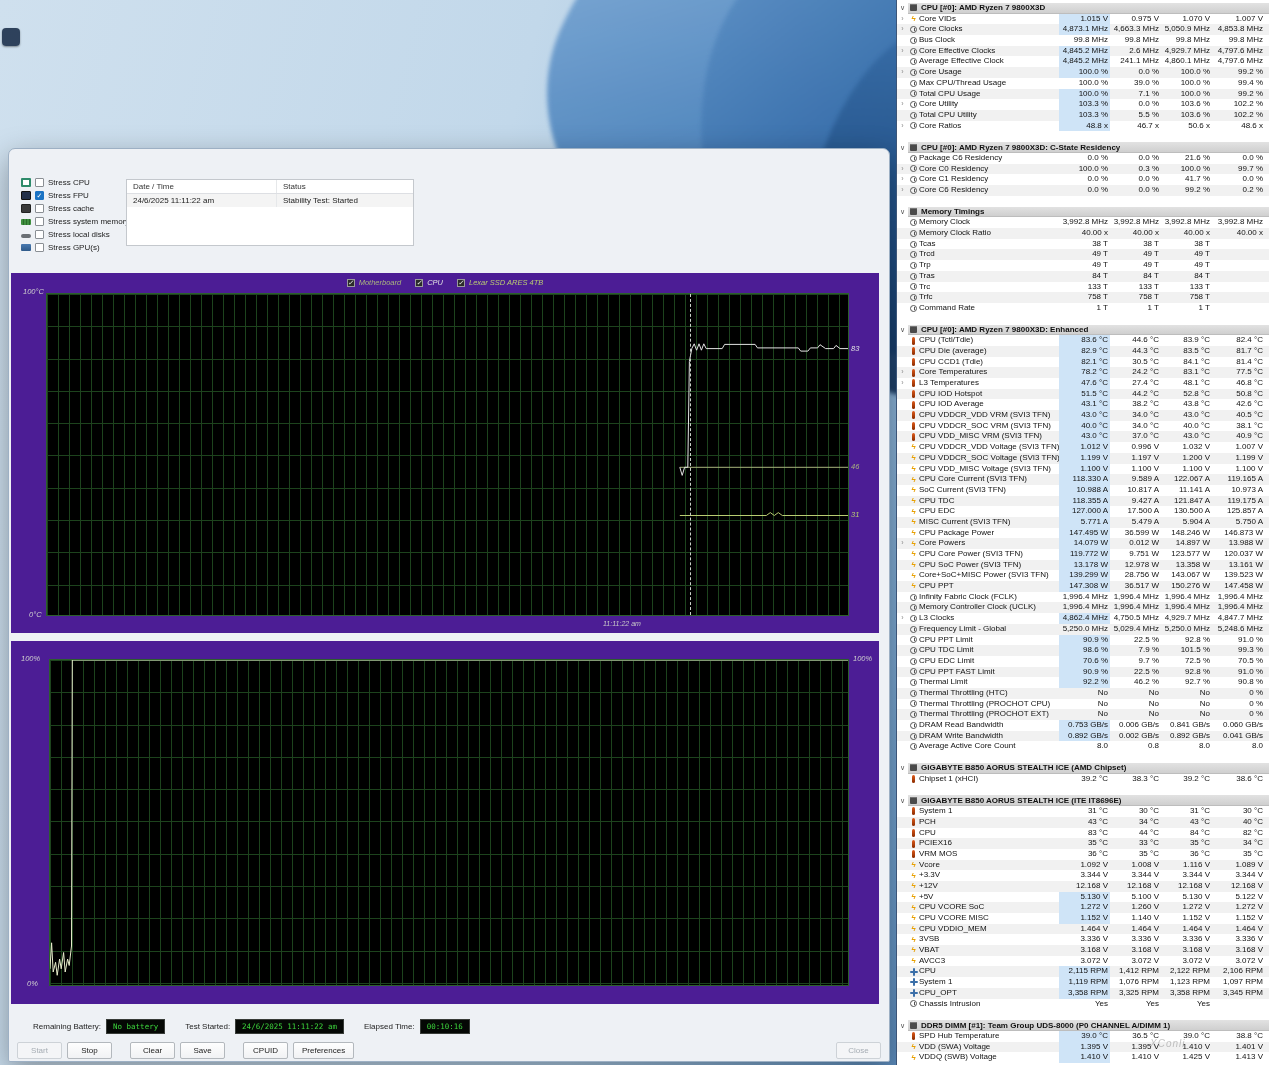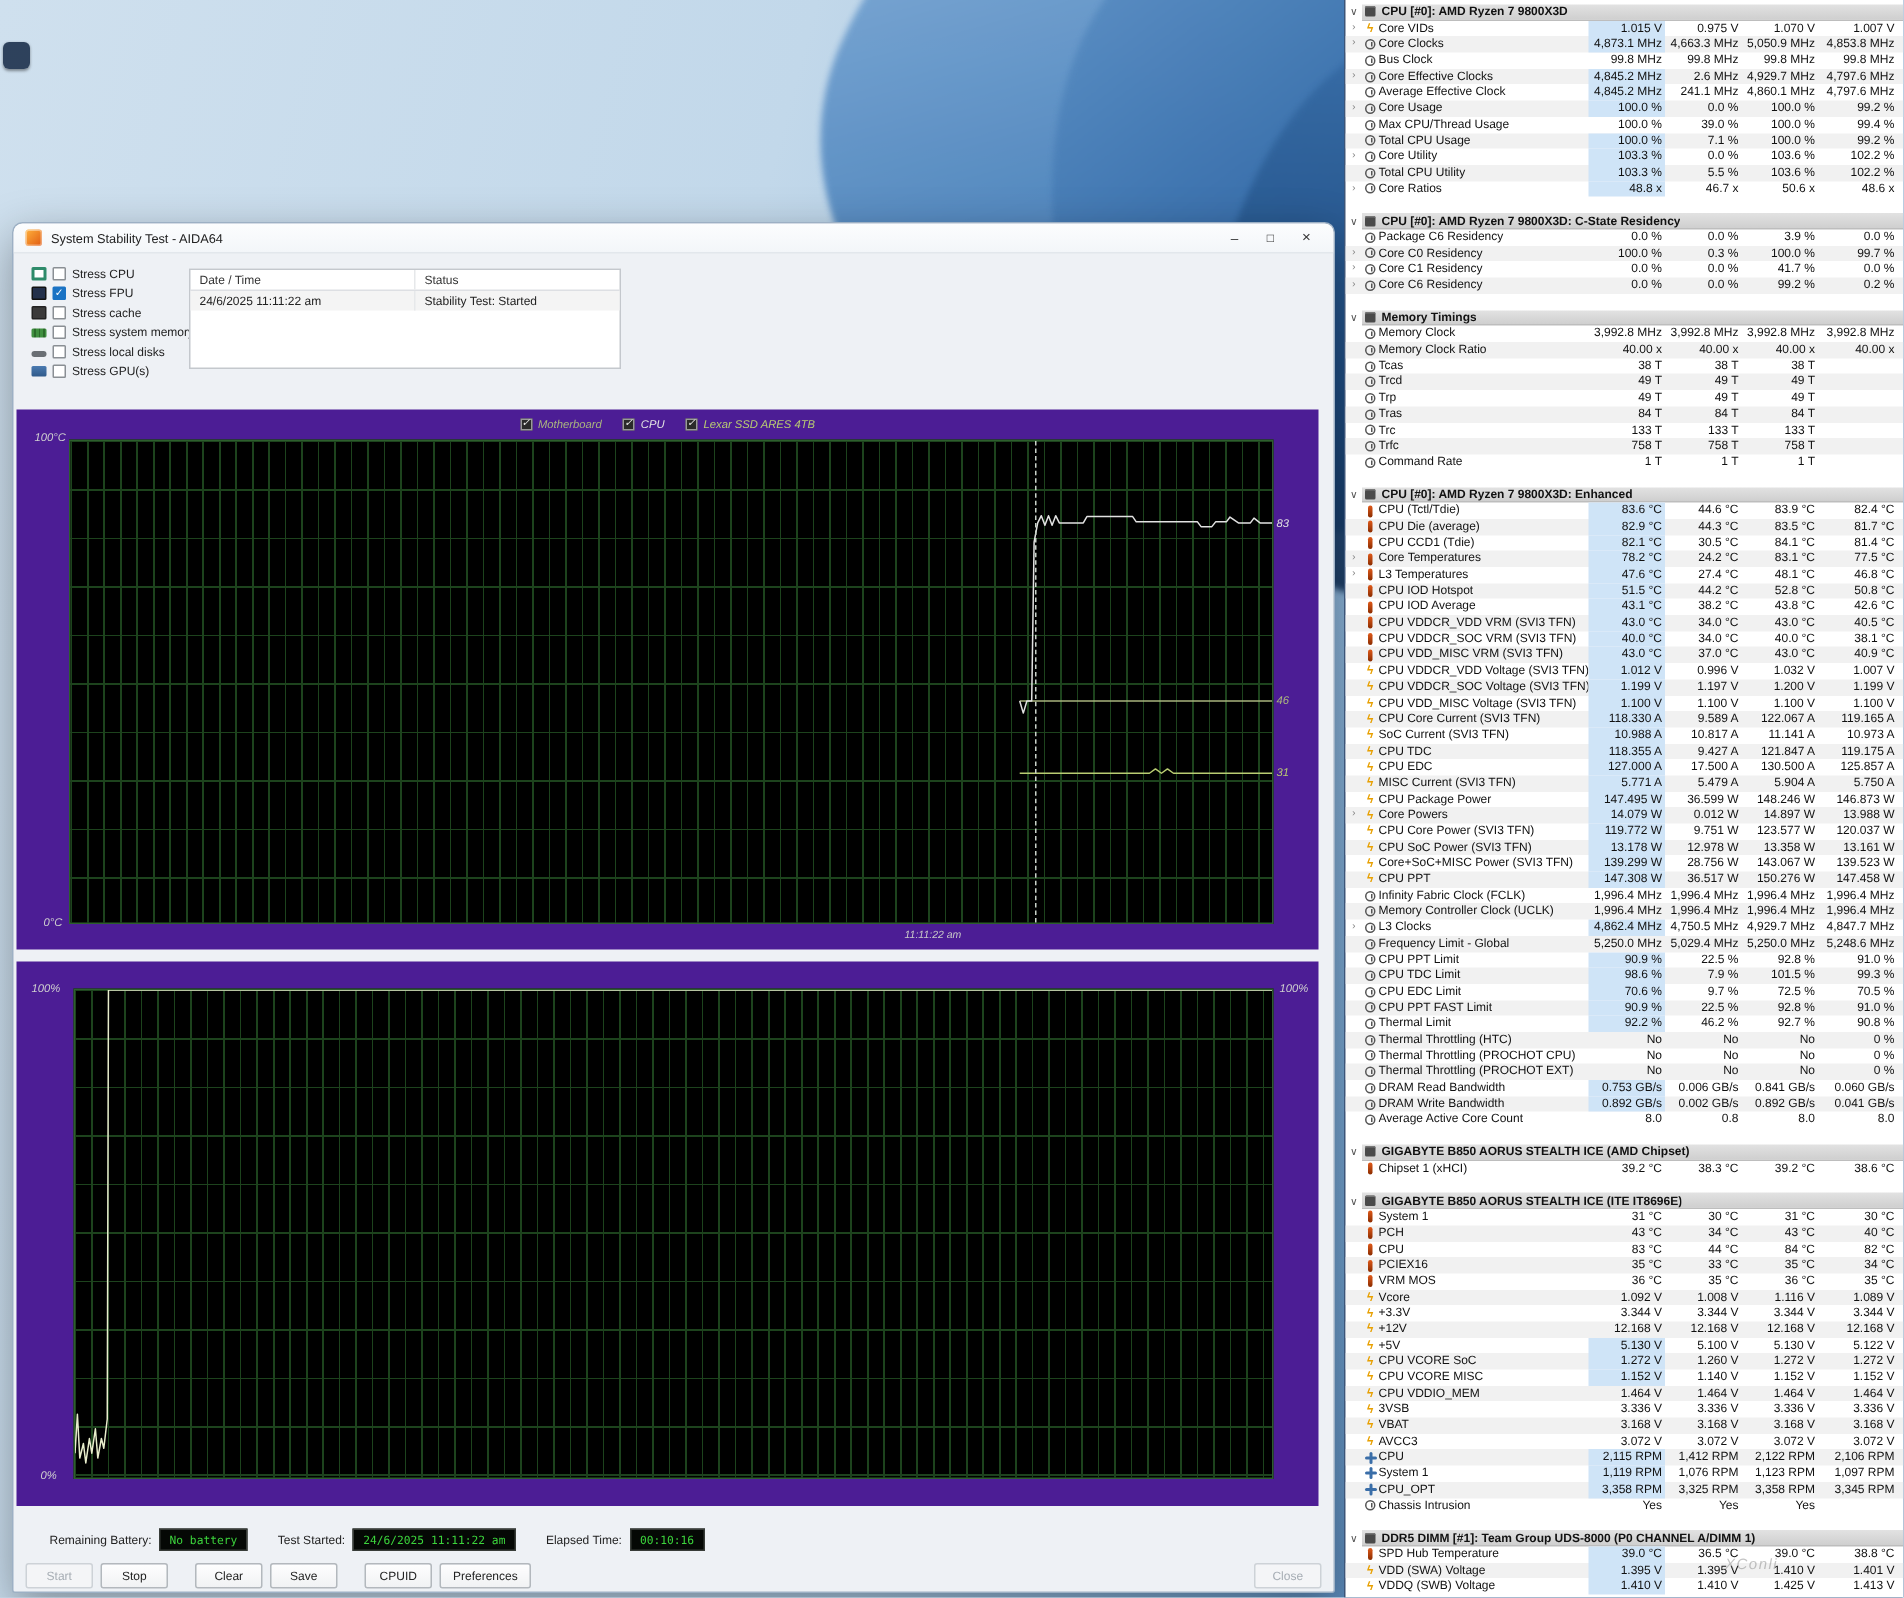--- a/index.html
+++ b/index.html
@@ -141,29 +141,20 @@
 <body>
 
 <div class="wallpaper">
   <div class="petal petal1"></div>
   <div class="petal petal2"></div>
   <div class="petal petal3"></div>
 </div>
 <div class="desktop-icon"></div>
 
 <div class="win">
-  <div class="titlebar">
-    <span class="app-icon"></span>
-    <span class="title-text">System Stability Test - AIDA64</span>
-    <span class="win-controls">
-      <span class="wbtn min"></span>
-      <span class="wbtn max"></span>
-      <span class="wbtn close"></span>
-    </span>
-  </div>
 
   <div class="stress-list" id="stress-list">
       <div class="stress-item">
         <span class="sic sic-cpu"></span>
         <span class="cbx"></span>
         <span class="stress-label">Stress CPU</span>
       </div>
       <div class="stress-item">
         <span class="sic sic-fpu"></span>
         <span class="cbx checked"></span>
@@ -403,21 +394,21 @@
       </div>
     </div>
     <div class="srow">
       <span class="exp"></span>
       <span class="ric">
         <span class="ic-c"></span>
       </span>
       <span class="slbl">Package C6 Residency</span>
       <span class="sval">0.0 %</span>
       <span class="sval">0.0 %</span>
-      <span class="sval">3.9 %</span>
+      <span class="sval">21.6 %</span>
       <span class="sval avg">0.0 %</span>
     </div>
     <div class="srow alt">
       <span class="exp has"></span>
       <span class="ric">
         <span class="ic-c"></span>
       </span>
       <span class="slbl">Core C0 Residency</span>
       <span class="sval">100.0 %</span>
       <span class="sval">0.3 %</span>

